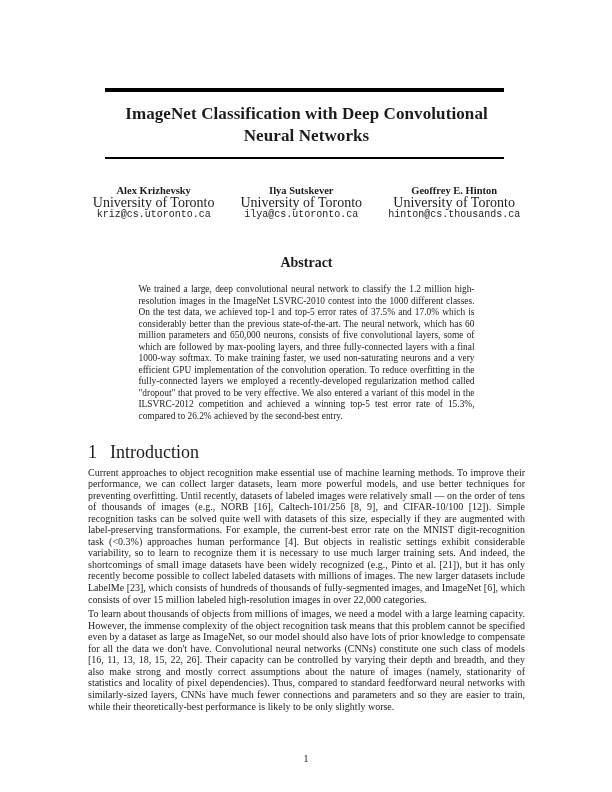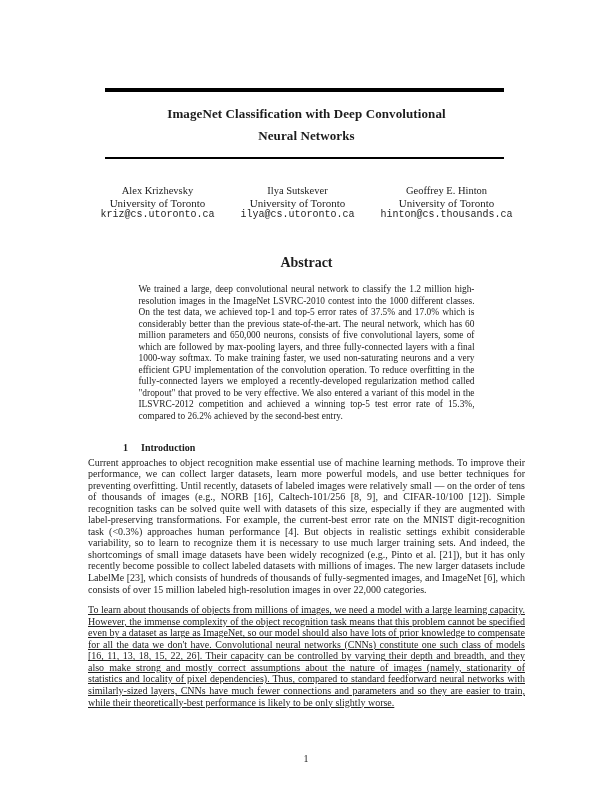--- a/index.html
+++ b/index.html
@@ -25,43 +25,43 @@
     height: 4px;
     background: #000;
   }
   .rule-thin {
     margin: 10px 21px 0 17px;
     height: 2px;
     background: #000;
   }
   .title {
     margin: 11px 0 0 0;
-    font-size: 13px;
+    font-size: 17px;
     font-weight: bold;
     line-height: 22px;
     text-align: center;
     letter-spacing: 0.1px;
   }
   .authors {
     margin-top: 26px;
     display: flex;
     justify-content: center;
     gap: 26px;
   }
   .author {
     text-align: center;
     white-space: nowrap;
   }
   .author .name {
     font-size: 10.5px;
-    font-weight: normal;
+    font-weight: bold;
     line-height: 12px;
   }
   .author .affil {
-    font-size: 11px;
+    font-size: 14px;
     line-height: 12px;
   }
   .author .email {
     font-family: "Liberation Mono", "DejaVu Sans Mono", monospace;
     font-size: 10px;
     line-height: 12px;
     color: #222;
   }
   .abstract-heading {
     margin-top: 34px;
@@ -71,36 +71,35 @@
   }
   .abstract-text {
     width: 336px;
     margin: 13px auto 12px auto;
     font-size: 9.4px;
     line-height: 11.55px;
     text-align: justify;
   }
   .section-heading {
     margin-top: 19px;
-    font-size: 10px;
-    font-weight: bold;
-    margin-left: 35px;
+    font-size: 18px;
+    font-weight: normal;
   }
   .section-heading .sec-num {
     display: inline-block;
     margin-right: 13px;
   }
   .body-para {
     margin: 0;
     font-size: 10px;
     line-height: 11.55px;
     text-align: justify;
   }
   .para-1 { margin-top: 4px; }
-  .para-2 { margin-top: 9px; text-decoration: underline; }
+  .para-2 { margin-top: 3px; }
   .page-number {
     position: absolute;
     bottom: 28px;
     left: 0;
     width: 100%;
     text-align: center;
     font-size: 10px;
   }
 </style>
 </head>

